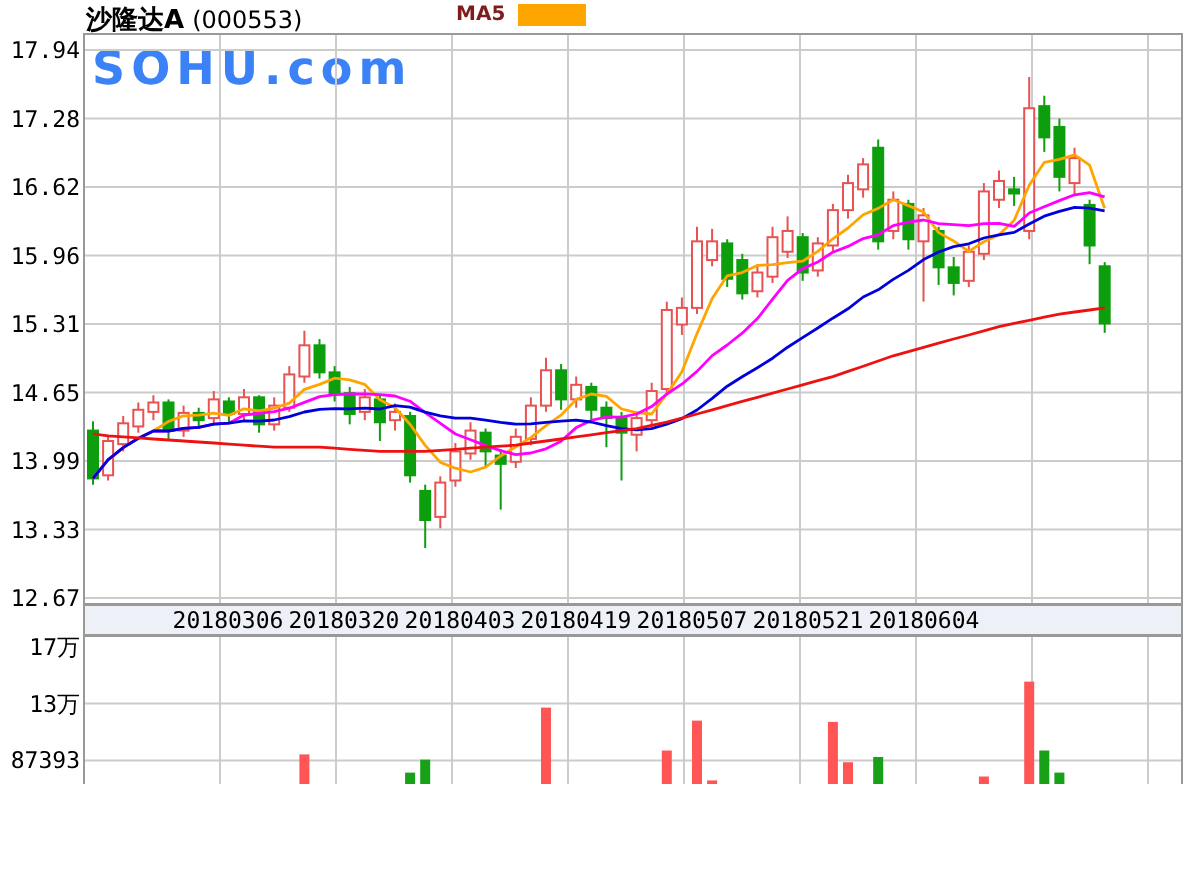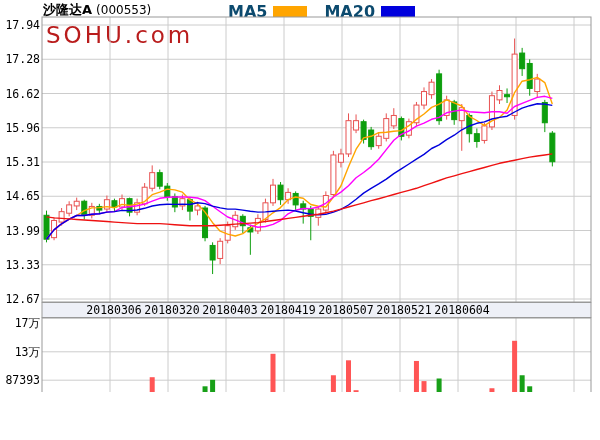--- a/index.html
+++ b/index.html
@@ -3,43 +3,39 @@
 <meta charset="utf-8">
 <style>
   html,body{margin:0;padding:0;background:#fff;}
   #stage{position:relative;width:600px;height:392px;background:#fff;overflow:hidden;
          font-family:"DejaVu Sans","Liberation Sans",sans-serif;}
   #chart-header{position:absolute;left:0;top:0;width:600px;height:17px;font-size:12px;color:#000;}
   #title-wrap{position:absolute;left:43px;top:1px;white-space:nowrap;}
   #title-wrap .t{font-weight:bold;font-size:13px;}
   #title-wrap .c{font-size:12px;margin-left:4px;}
   #ma-legend{position:absolute;left:228px;top:2px;display:flex;gap:17px;align-items:center;}
-  .leg-item{display:flex;align-items:center;gap:6px;font-size:16px;font-weight:bold;color:#0c4a6e;}
+  .leg-item{display:flex;align-items:center;gap:6px;font-size:10px;font-weight:bold;color:#7f1d1d;}
   .leg-swatch{display:inline-block;width:34px;height:11px;}
-  #watermark{position:absolute;left:46px;top:22px;font-size:23px;font-weight:normal;
-             color:#b91c1c;letter-spacing:3px;z-index:0;}
+  #watermark{position:absolute;left:46px;top:22px;font-size:23px;font-weight:bold;
+             color:#3b82f6;letter-spacing:3px;z-index:0;}
   svg{position:absolute;left:0;top:0;z-index:1;}
   text{font-family:"DejaVu Sans Mono","Liberation Mono",monospace;}
 </style>
 </head>
 <body>
 
 <div id="stage">
   <div id="chart-header">
     <div id="title-wrap">
       <span class="t">沙隆达A</span><span class="c">(000553)</span>
     </div>
     <div id="ma-legend">
         <span class="leg-item">
           <span>MA5</span>
           <span class="leg-swatch" style="background: rgb(255, 165, 0);"></span>
-        </span>
-        <span class="leg-item">
-          <span>MA20</span>
-          <span class="leg-swatch" style="background: rgb(0, 0, 221);"></span>
         </span>
       </div>
   </div>
   <div id="watermark">SOHU.com</div>
   <svg id="chart-svg" width="600" height="440">
       <line x1="110" y1="17" x2="110" y2="302" stroke="#cccccc" stroke-width="1"></line>
       <line x1="110" y1="318" x2="110" y2="437" stroke="#cccccc" stroke-width="1"></line>
       <line x1="168" y1="17" x2="168" y2="302" stroke="#cccccc" stroke-width="1"></line>
       <line x1="168" y1="318" x2="168" y2="437" stroke="#cccccc" stroke-width="1"></line>
       <line x1="226" y1="17" x2="226" y2="302" stroke="#cccccc" stroke-width="1"></line>

